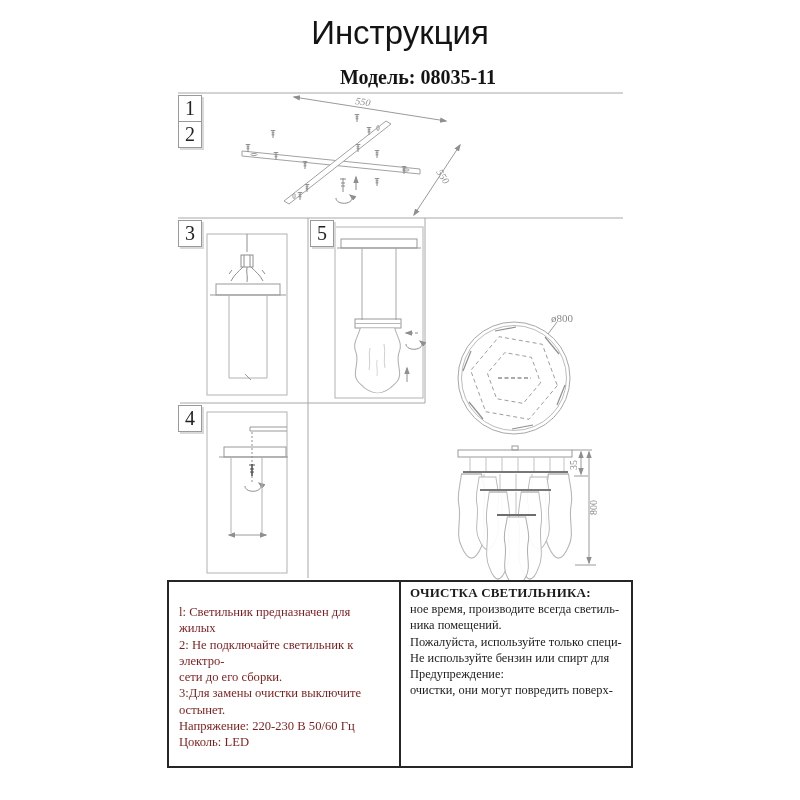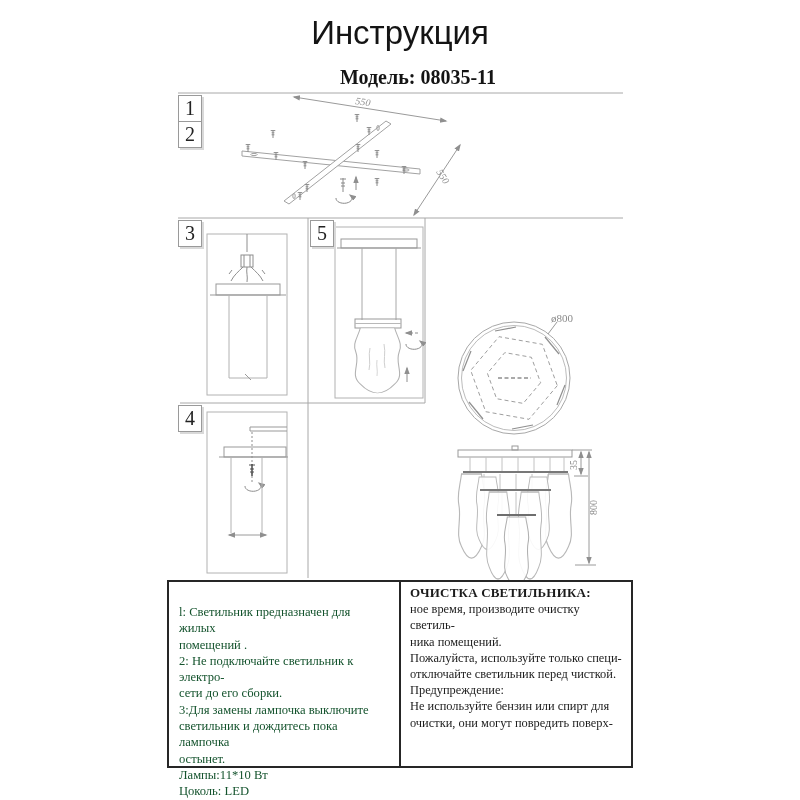--- a/index.html
+++ b/index.html
@@ -14,21 +14,21 @@
            border:1px solid #9a9a9a;box-shadow:2px 2px 0 #d9d9d9;
            font-size:20px;line-height:25px;text-align:center;color:#222;}
   .s1{left:178px;top:95px;}
   .s2{left:178px;top:121px;}
   .s3{left:178px;top:220px;}
   .s5{left:310px;top:220px;}
   .s4{left:178px;top:405px;}
   .notes-box{position:absolute;left:167px;top:580px;width:466px;height:188px;
              border:2px solid #262626;box-sizing:border-box;display:flex;background:#fff;}
   .notes-left{flex:0 0 232px;box-sizing:border-box;border-right:2px solid #262626;
-              padding:22px 10px 0 10px;font-size:12.6px;line-height:16.3px;color:#14532d;}
+              padding:22px 10px 0 10px;font-size:12.6px;line-height:16.3px;color:#7f1d1d;}
   .notes-right{flex:1;padding:3px 4px 16px 9px;font-size:12.4px;line-height:16.2px;color:#1c1c1c;}
   .notes-right .hdr{font-weight:bold;font-size:13px;letter-spacing:.2px;}
   svg text{font-family:"Liberation Serif",serif;}
   .dimtxt{font-style:italic;}
 </style>
 </head>
 <body>
 
 <div class="page">
 
@@ -222,36 +222,33 @@
 
   <div class="stepnum s1">1</div>
   <div class="stepnum s2">2</div>
   <div class="stepnum s3">3</div>
   <div class="stepnum s5">5</div>
   <div class="stepnum s4">4</div>
 
   <div class="notes-box">
     <div class="notes-left">
         <div>l: Светильник предназначен для жилых</div>
-        <div>помещений .</div>
         <div>2: Не подключайте светильник к электро-</div>
         <div>сети до его сборки.</div>
-        <div>3:Для замены лампочка выключите</div>
-        <div>светильник  и дождитесь пока лампочка</div>
+        <div>3:Для замены очистки выключите</div>
         <div>остынет.</div>
-        <div>Лампы:11*10 Вт</div>
+        <div>Напряжение: 220-230 В 50/60 Гц</div>
         <div>Цоколь: LED</div>
       </div>
     <div class="notes-right">
       <div class="hdr">ОЧИСТКА СВЕТИЛЬНИКА:</div>
       <div>
-          <div>ное время, производите очистку светиль-</div>
+          <div>ное время, производите всегда светиль-</div>
           <div>ника помещений.</div>
           <div>Пожалуйста, используйте только специ-</div>
-          <div>отключайте светильник перед чисткой.</div>
+          <div>Не используйте бензин или спирт для</div>
           <div>Предупреждение:</div>
-          <div>Не используйте бензин или спирт для</div>
           <div>очистки, они могут повредить поверх-</div>
         </div>
     </div>
   </div>
 
 </div>
 
 </body></html>

